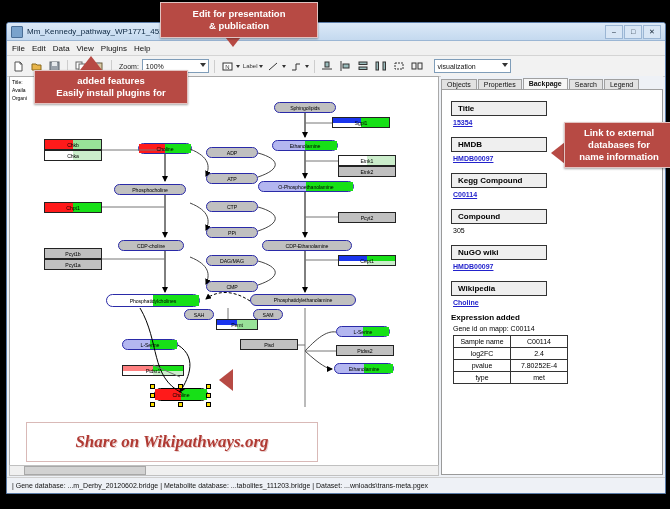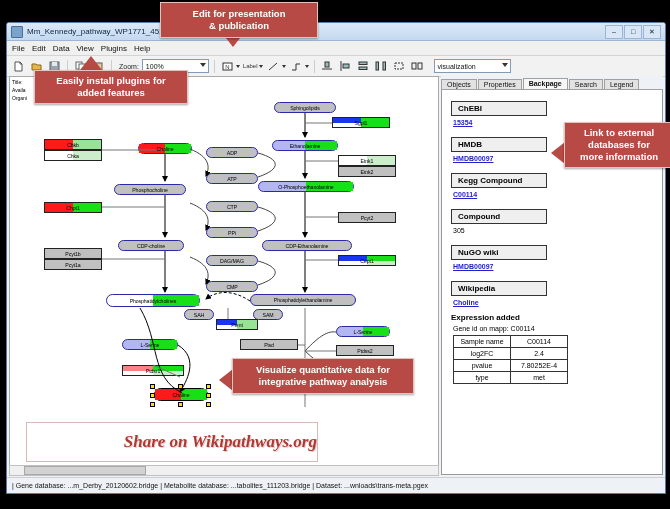--- a/index.html
+++ b/index.html
@@ -77,21 +77,21 @@
   .callout{position:absolute;background:#b74a44;color:#fff;font-weight:bold;text-align:center;
            border:1px solid #e2c3c1;box-shadow:0 1px 2px rgba(0,0,0,.35);z-index:40;line-height:1.25;}
   .arrow-dn{position:absolute;width:0;height:0;border-left:11px solid transparent;border-right:11px solid transparent;
             border-top:14px solid #b74a44;z-index:39;}
   .arrow-up{position:absolute;width:0;height:0;border-left:11px solid transparent;border-right:11px solid transparent;
             border-bottom:14px solid #b74a44;z-index:39;}
   .arrow-lf{position:absolute;width:0;height:0;border-top:11px solid transparent;border-bottom:11px solid transparent;
             border-right:14px solid #b74a44;z-index:39;}
 
   .sharebox{position:absolute;left:22px;top:418px;width:290px;height:38px;border:1px solid #d9b9b7;background:#fff;
-            display:flex;align-items:center;justify-content:flex-end;z-index:45;}
+            display:flex;align-items:center;justify-content:center;z-index:45;}
   .sharetxt{font-family:"Liberation Serif",serif;font-style:italic;font-weight:bold;font-size:17px;color:#b03a33;
             text-shadow:1px 1px 0 #e8cfce;}
 </style>
 </head>
 <body>
 
 <div id="root">
 
   <div class="win">
 
@@ -433,21 +433,21 @@
       <div class="sidepanel">
         <div class="tabs">
           <div class="tab">Objects</div>
           <div class="tab">Properties</div>
           <div class="tab active">Backpage</div>
           <div class="tab">Search</div>
           <div class="tab">Legend</div>
         </div>
 
         <div class="backpage">
-          <div class="bhead">ChEBI</div>
+          <div class="bhead">Title</div>
           <a class="blink">15354</a>
 
           <div class="bhead">HMDB</div>
           <a class="blink">HMDB00097</a>
 
           <div class="bhead">Kegg Compound</div>
           <a class="blink">C00114</a>
 
           <div class="bhead">Compound</div>
           <span class="bplain">305</span>
@@ -494,31 +494,27 @@
     </div>
   </div>
 
   <div class="callout" style="left:160px;top:2px;width:148px;padding:5px 4px;font-size:9.5px;">
     <div>Edit for presentation</div>
     <div>&amp; publication</div>
   </div>
   <div class="arrow-dn" style="left:222px;top:33px;"></div>
 
   <div class="callout" style="left:34px;top:70px;width:144px;padding:4px 4px;font-size:9.5px;">
+    <div>added features</div>
     <div>Easily install plugins for</div>
-    <div>added features</div>
   </div>
   <div class="arrow-up" style="left:80px;top:56px;"></div>
 
   <div class="callout" style="left:564px;top:122px;width:102px;padding:4px 3px;font-size:9.5px;">
     <div>Link  to external</div>
     <div>databases  for</div>
-    <div>more information</div>
+    <div>name information</div>
   </div>
   <div class="arrow-lf" style="left:551px;top:142px;"></div>
 
-  <div class="callout" style="left:232px;top:358px;width:172px;padding:5px 4px;font-size:9.5px;">
-    <div>Visualize quantitative data  for</div>
-    <div>integrative pathway analysis</div>
-  </div>
   <div class="arrow-lf" style="left:219px;top:369px;"></div>
 
 </div>
 
 </body></html>

